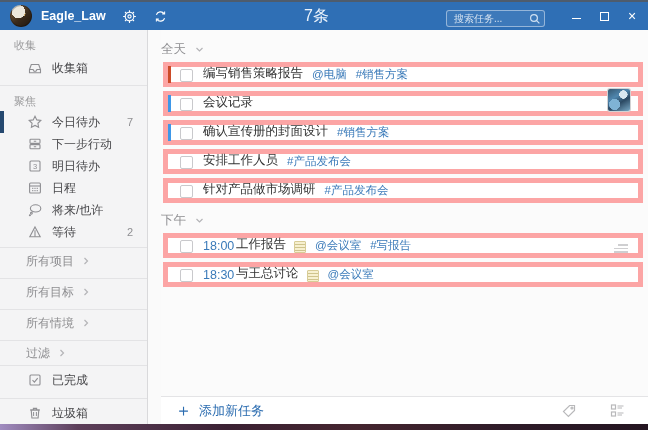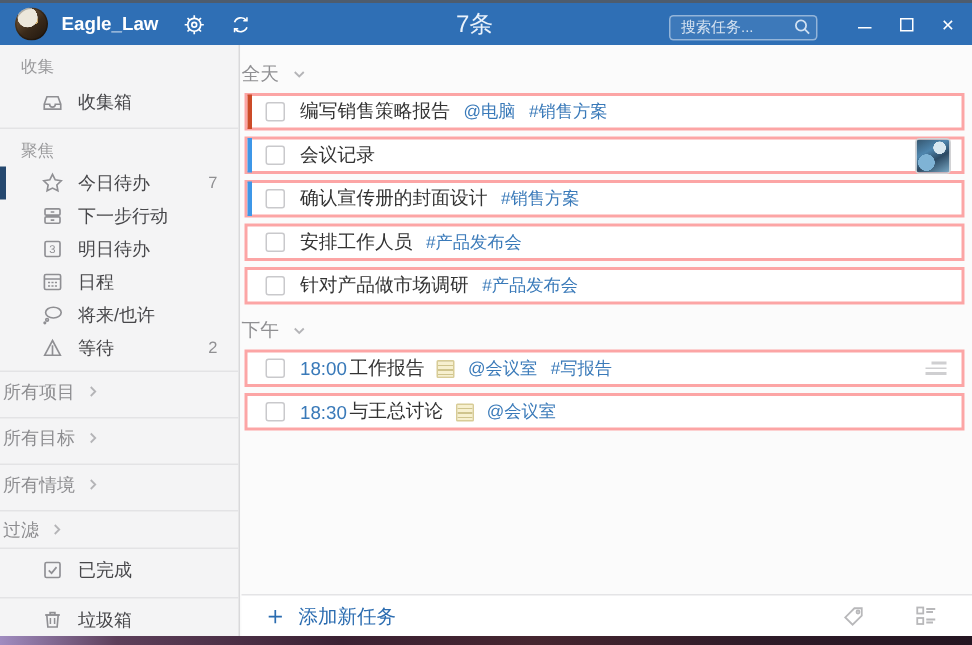--- a/index.html
+++ b/index.html
@@ -25,41 +25,41 @@
     font-size:10px; padding:0 18px 0 7px; outline:none; font-family:inherit; }
   .searchwrap input::placeholder { color:rgba(255,255,255,0.78); }
   .search-glass { position:absolute; right:4px; top:2.5px; }
   .winbtns { position:absolute; right:2px; top:0; height:28px; display:flex; }
   .winbtn { width:28px; height:28px; display:flex; align-items:center; justify-content:center; color:#fff; cursor:pointer; }
   .glyph-min { width:9px; height:0; border-top:1.4px solid #fff; margin-top:4px; }
   .glyph-max { width:9px; height:9px; border:1.3px solid #fff; }
   .glyph-close { font-size:14px; line-height:1; }
 
   
-  .sidebar { position:absolute; top:30px; left:0; bottom:6px; width:160px;
+  .sidebar { position:absolute; top:30px; left:0; bottom:6px; width:148px;
     background:#f4f4f5; border-right:1px solid #d9d9db; }
   .side-label { padding:10px 14px 4px; font-size:11px; color:#9b9b9d; line-height:11px; }
   .side-item { height:22px; display:flex; align-items:center; padding:0 14px 0 27px; position:relative; cursor:pointer; }
   .side-item.tall { height:26px; }
   .side-item.tall2 { height:28px; }
   .side-item .sicon { width:16px; height:16px; flex:0 0 16px; margin-right:9px; display:flex; }
   .side-item .slabel { font-size:12px; color:#47474a; }
   .side-item .scount { margin-left:auto; font-size:11px; color:#8f8f92; }
   .side-item.selected::before { content:""; position:absolute; left:0; top:0; bottom:0; width:4px; background:#25486f; }
   .side-divider { border-top:1px solid #e3e3e5; margin-top:4px; }
-  .side-collapse { height:26px; display:flex; align-items:center; padding:0 2px; font-size:12px; color:#8d8d90; cursor:pointer; }
+  .side-collapse { height:26px; display:flex; align-items:center; padding:0 26px; font-size:12px; color:#8d8d90; cursor:pointer; }
   .side-collapse .chev { margin-left:8px; display:flex; }
   .side-collapse.thin { height:20px; padding-top:4px; }
 
   
   .main { position:absolute; top:30px; left:161px; right:0; bottom:6px; background:#fbfbfb; }
   .group-header { height:26px; margin-top:6px; display:flex; align-items:center; padding-left:0; color:#8f8f92; font-size:12.5px; cursor:pointer; }
   .group-header .chev { margin-left:9px; display:flex; }
-  .trow { height:25px; margin:0 5px 4px 2px; background:#fff; border:2px solid #fca5a5;
-    display:flex; align-items:center; padding-left:12px; position:relative; cursor:pointer; }
+  .trow { height:25px; margin:0 5px 4px 2px; background:#fff; border:5px solid #fca5a5;
+    display:flex; align-items:flex-end; padding-left:12px; position:relative; cursor:pointer; }
   .pbar { position:absolute; left:0; top:-1px; bottom:-1px; width:3px; }
   .pbar.red { background:#cc4b28; }
   .pbar.blue { background:#3e97e8; }
   .checkbox { width:13px; height:13px; border:1px solid #c9c9cc; border-radius:2px; background:#fff; flex:0 0 13px; margin-right:10px; }
   .ttime { color:#3a7ab9; font-size:12.5px; width:33px; flex:0 0 33px; }
   .ttitle { color:#333; font-size:12.5px; }
   .tmeta { color:#3a7ab9; font-size:11.5px; margin-left:9px; }
   .note-icon { width:12px; height:12px; margin-left:8px; flex:0 0 12px; border:1px solid #d8cc96; background:
     repeating-linear-gradient(#f7f0cf 0 2px, #cfc48d 2px 3px) ; border-radius:1px; }
   .thumb { width:22px; height:22px; margin-left:auto; margin-right:8px; border-radius:2px; flex:0 0 22px;

